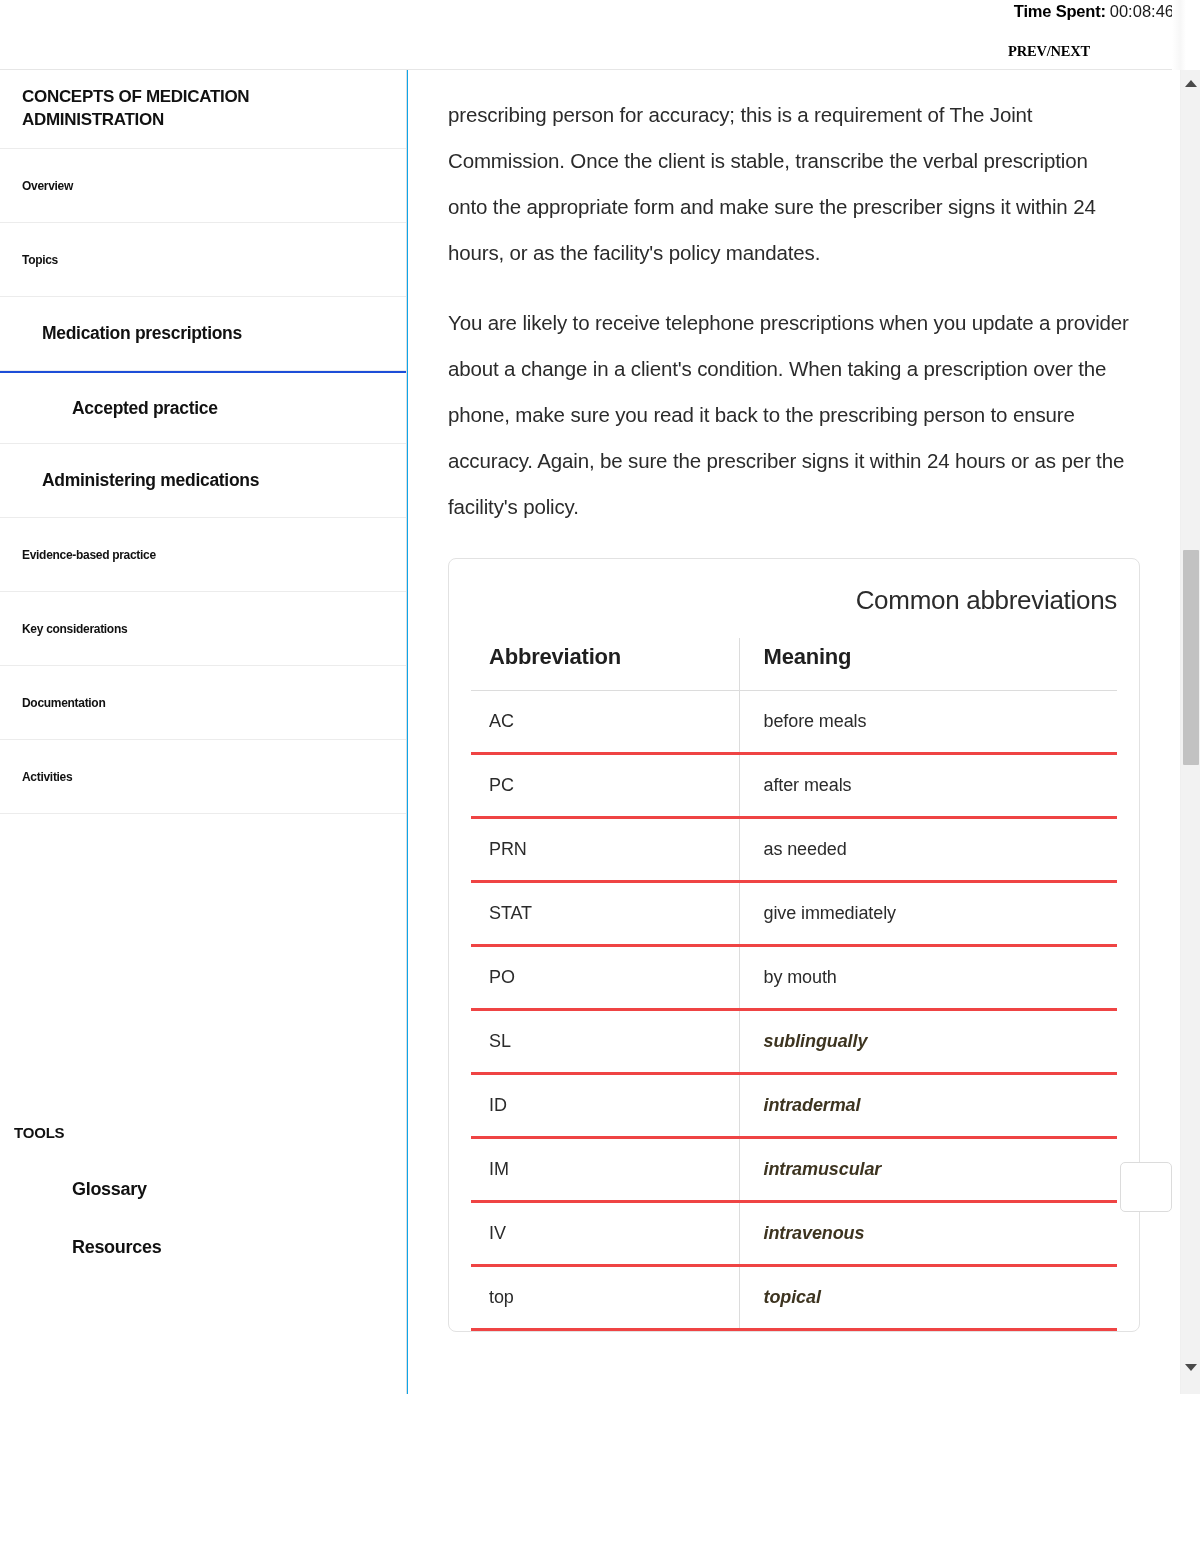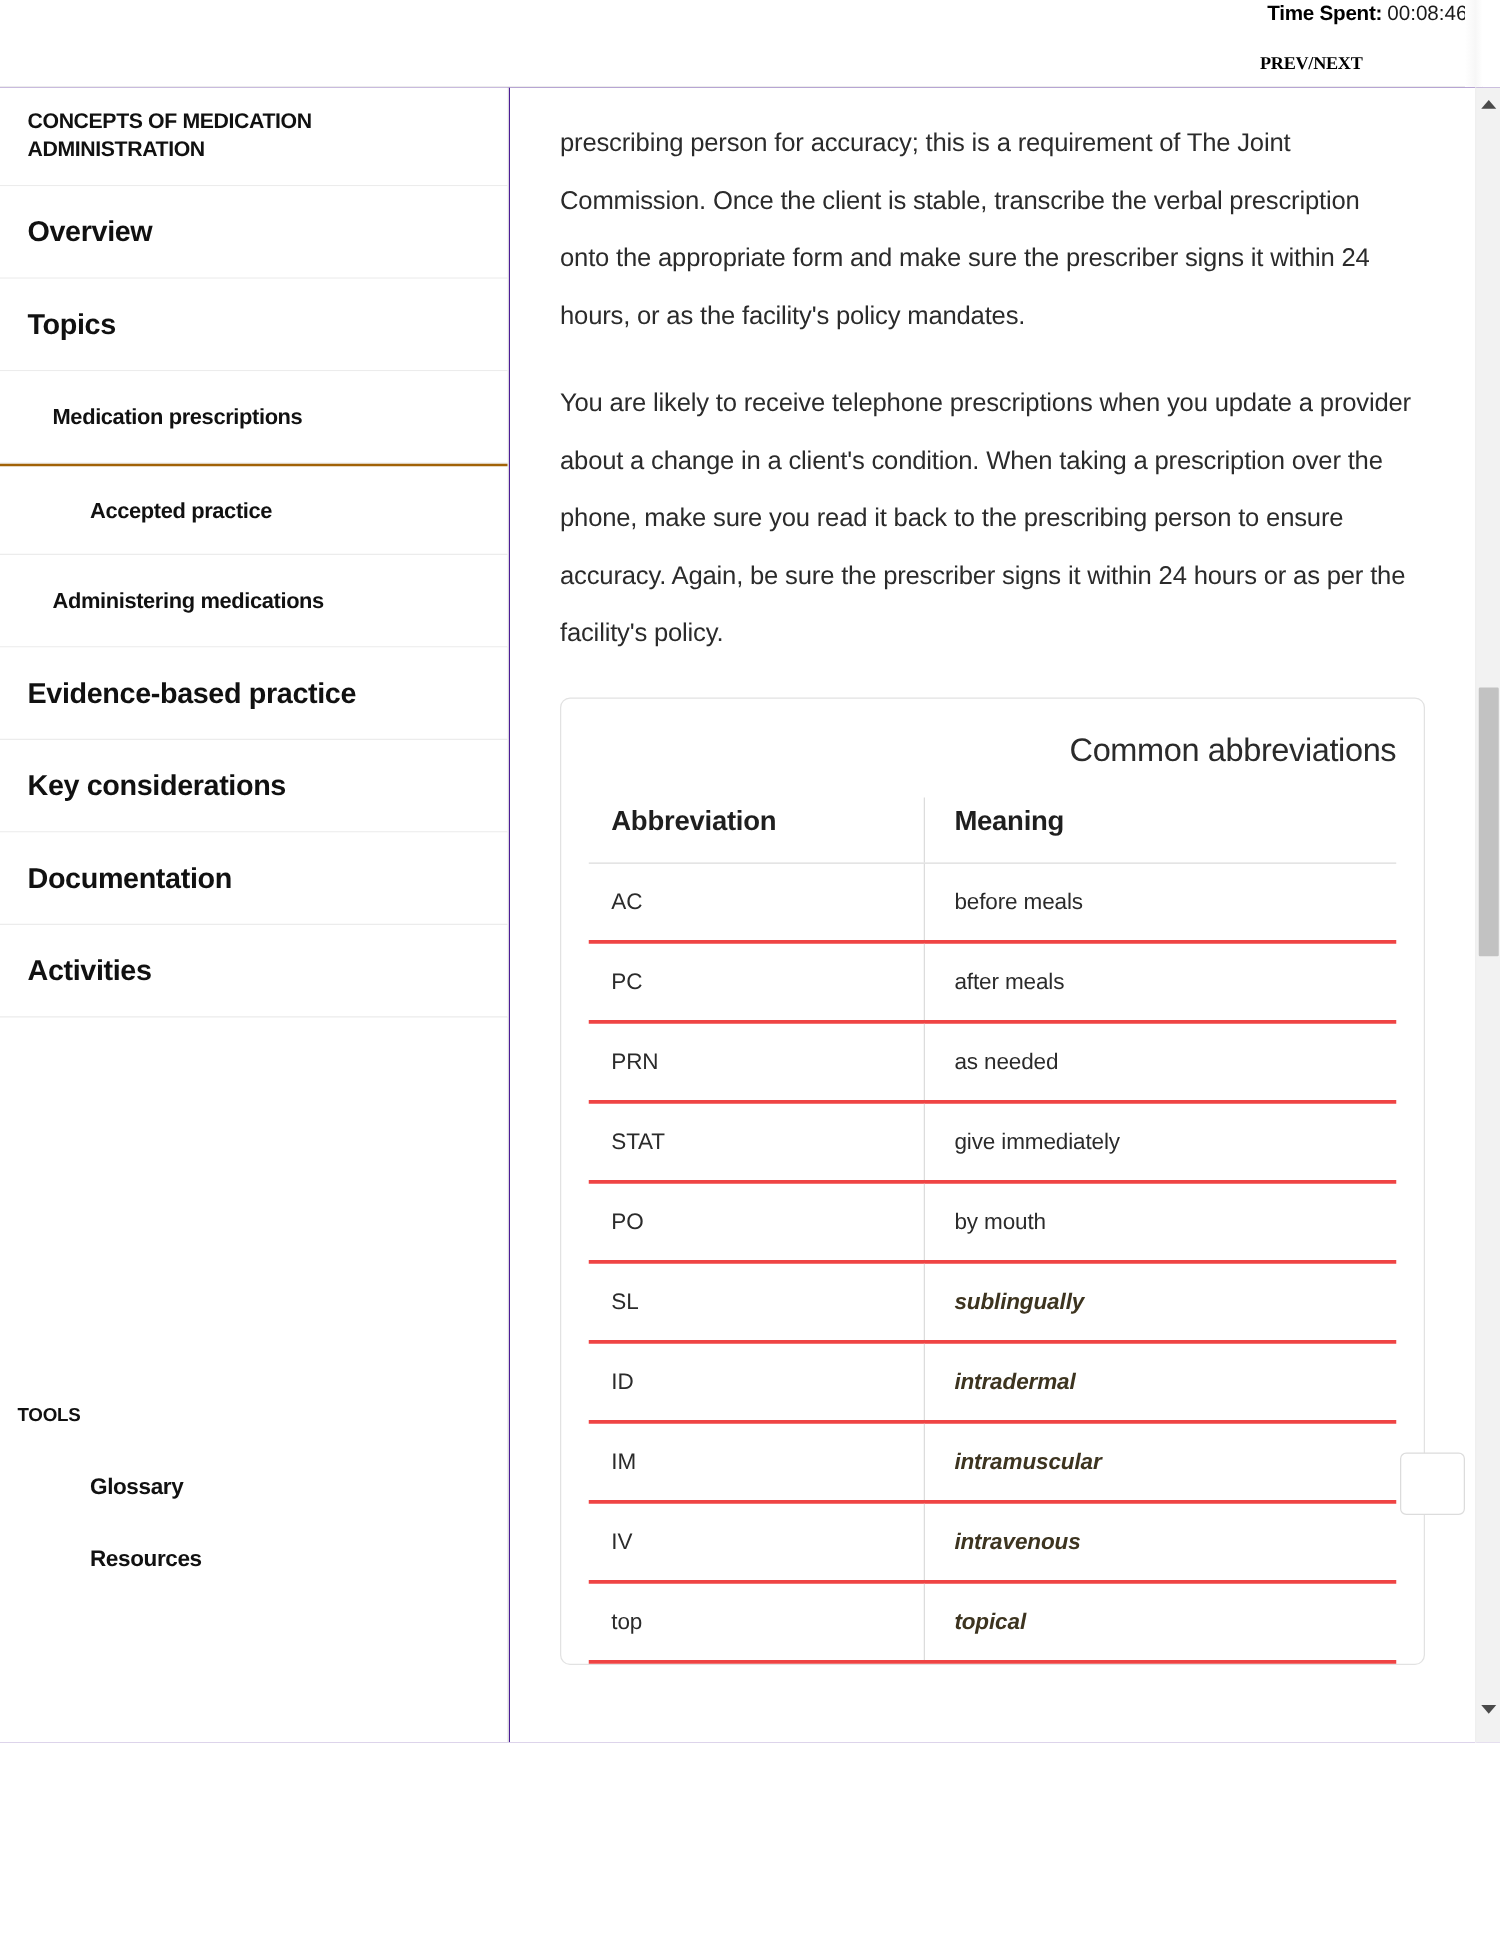--- a/index.html
+++ b/index.html
@@ -71,21 +71,21 @@
     background: linear-gradient(to right, #ffffff 0%, #f7f7f7 60%, #ffffff 100%);
   }
 
   
   .viewport {
     position: absolute;
     top: 70px; left: 0;
     width: 1200px;
     height: 1324px;
     overflow: hidden;
-    background: #4c1d95;
+    background: #0ea5e9;
   }
 
   
   .sidebar {
     position: absolute;
     top: 0; left: 0;
     width: 407px;
     height: 1324px;
     background: #ffffff;
     border-right: 1px solid #dddddd;
@@ -108,21 +108,21 @@
   .nav-title span {
     font-size: 17px;
     font-weight: bold;
     line-height: 1.35;
     color: #111111;
     letter-spacing: -0.3px;
   }
 
   .nav-l1 { height: 74px; padding-left: 22px; }
   .nav-l1 span {
-    font-size: 23px;
+    font-size: 12px;
     font-weight: bold;
     color: #111111;
     letter-spacing: -0.3px;
   }
 
   .nav-l2 { height: 74px; padding-left: 42px; }
   .nav-l2 span {
     font-size: 17.5px;
     font-weight: bold;
     color: #111111;
@@ -130,21 +130,21 @@
   }
 
   .nav-l3 { height: 73px; padding-left: 72px; }
   .nav-l3 span {
     font-size: 17.5px;
     font-weight: bold;
     color: #111111;
     letter-spacing: -0.3px;
   }
   .nav-l3.active {
-    border-top: 2px solid #a16207;
+    border-top: 2px solid #1d4ed8;
   }
 
   .nav-spacer {
     height: 290px;
     background: #ffffff;
   }
 
   .tools-head {
     height: 56px;
     display: flex;

